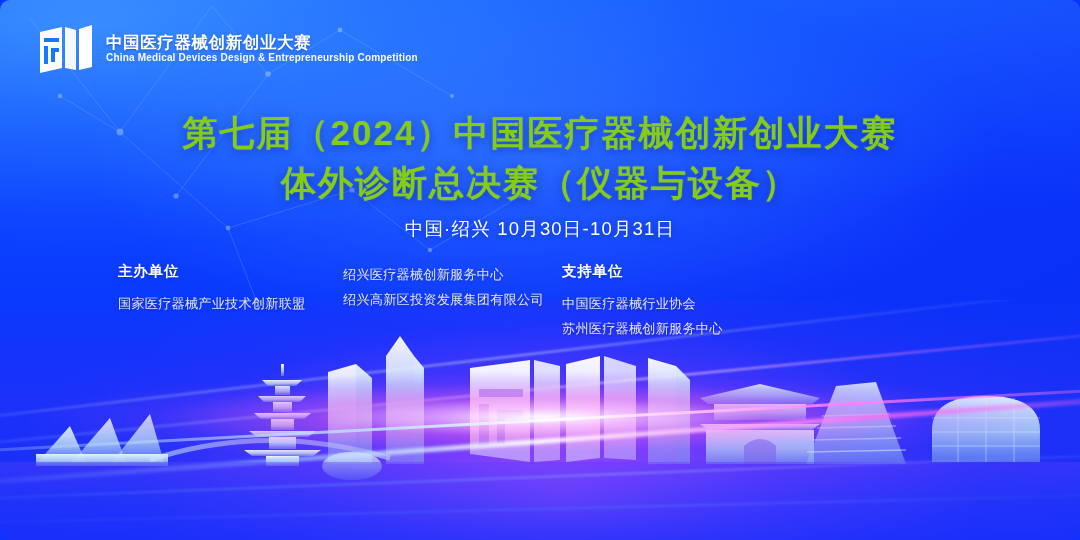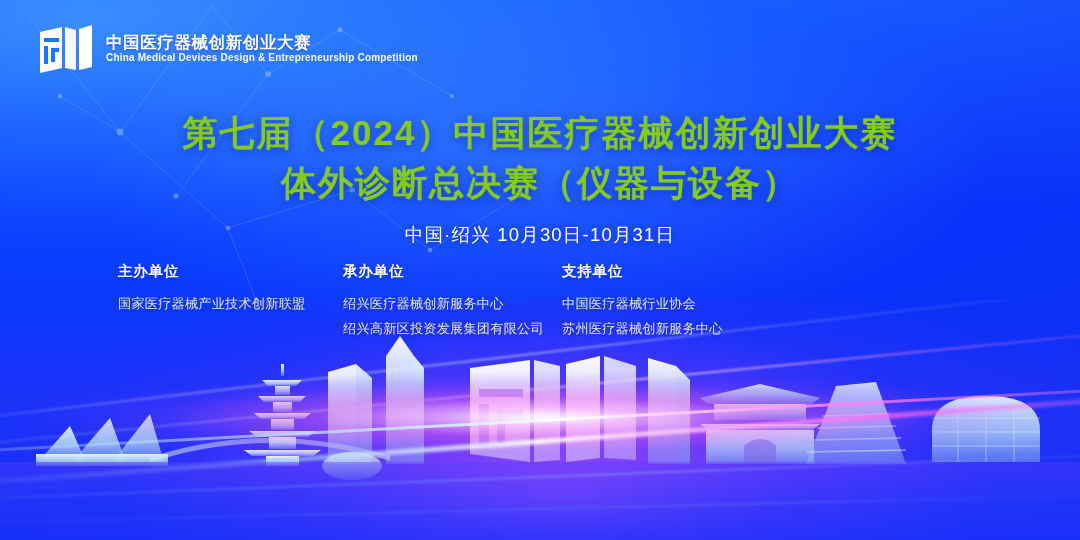--- a/index.html
+++ b/index.html
@@ -1,21 +1,21 @@
 <!DOCTYPE html>
 <html><head>
 <meta charset="utf-8">
 <style>
   html,body{margin:0;padding:0;}
   body{
     width:1080px;height:540px;overflow:hidden;
     font-family:"Liberation Sans","DejaVu Sans",sans-serif;
     background:#0a33ff;
   }
-  .poster{position:relative;width:1080px;height:540px;overflow:hidden;}
+  .poster{position:relative;width:1080px;height:540px;overflow:hidden;border-radius:10px;}
 
   
   .bg-base{
     position:absolute;inset:0;
     background:
       radial-gradient(130% 90% at 8% 4%, #2f7bff 0%, #1a5cff 22%, #0b40ff 46%, #0a33fb 70%, #0a2ff5 100%);
   }
   .bg-sheen{
     position:absolute;inset:0;
     background:
@@ -80,21 +80,21 @@
   }
 
   
   .titles{position:absolute;left:0;right:0;top:108px;text-align:center;}
   .title-line{
     color:#84cc16;font-weight:bold;font-size:35px;line-height:50px;letter-spacing:2px;
     text-shadow:0 2px 10px rgba(6,26,140,.55), 0 0 2px rgba(255,255,255,.25);
     white-space:nowrap;
   }
   .subtitle{
-    margin-top:14px;color:#ffffff;font-size:18.5px;letter-spacing:1.2px;
+    margin-top:8px;color:#ffffff;font-size:18.5px;letter-spacing:1.2px;
     text-shadow:0 1px 6px rgba(6,26,140,.45);white-space:nowrap;
   }
 
   
   .orgs{position:absolute;left:0;right:0;top:262px;height:100px;padding-left:28px;}
   .org-col{position:absolute;top:0;}
   .org-col.c1{left:118px;}
   .org-col.c2{left:343px;}
   .org-col.c3{left:562px;}
   .org-col.c4{left:735px;top:30px;}
@@ -281,21 +281,20 @@
     <div class="title-line">体外诊断总决赛（仪器与设备）</div>
     <div class="subtitle">中国·绍兴  10月30日-10月31日</div>
   </div>
 
   <div class="orgs">
     <div class="org-col c1">
       <div class="org-head">主办单位</div>
       <div class="org-item">国家医疗器械产业技术创新联盟</div>
     </div>
     <div class="org-col c2">
-      <div class="org-head">承办单位</div>
       <div class="org-item">绍兴医疗器械创新服务中心</div>
       <div class="org-item">绍兴高新区投资发展集团有限公司</div>
     </div>
     <div class="org-col c3">
       <div class="org-head">支持单位</div>
       <div class="org-item">中国医疗器械行业协会</div>
       <div class="org-item">苏州医疗器械创新服务中心</div>
     </div>
   </div>
 

